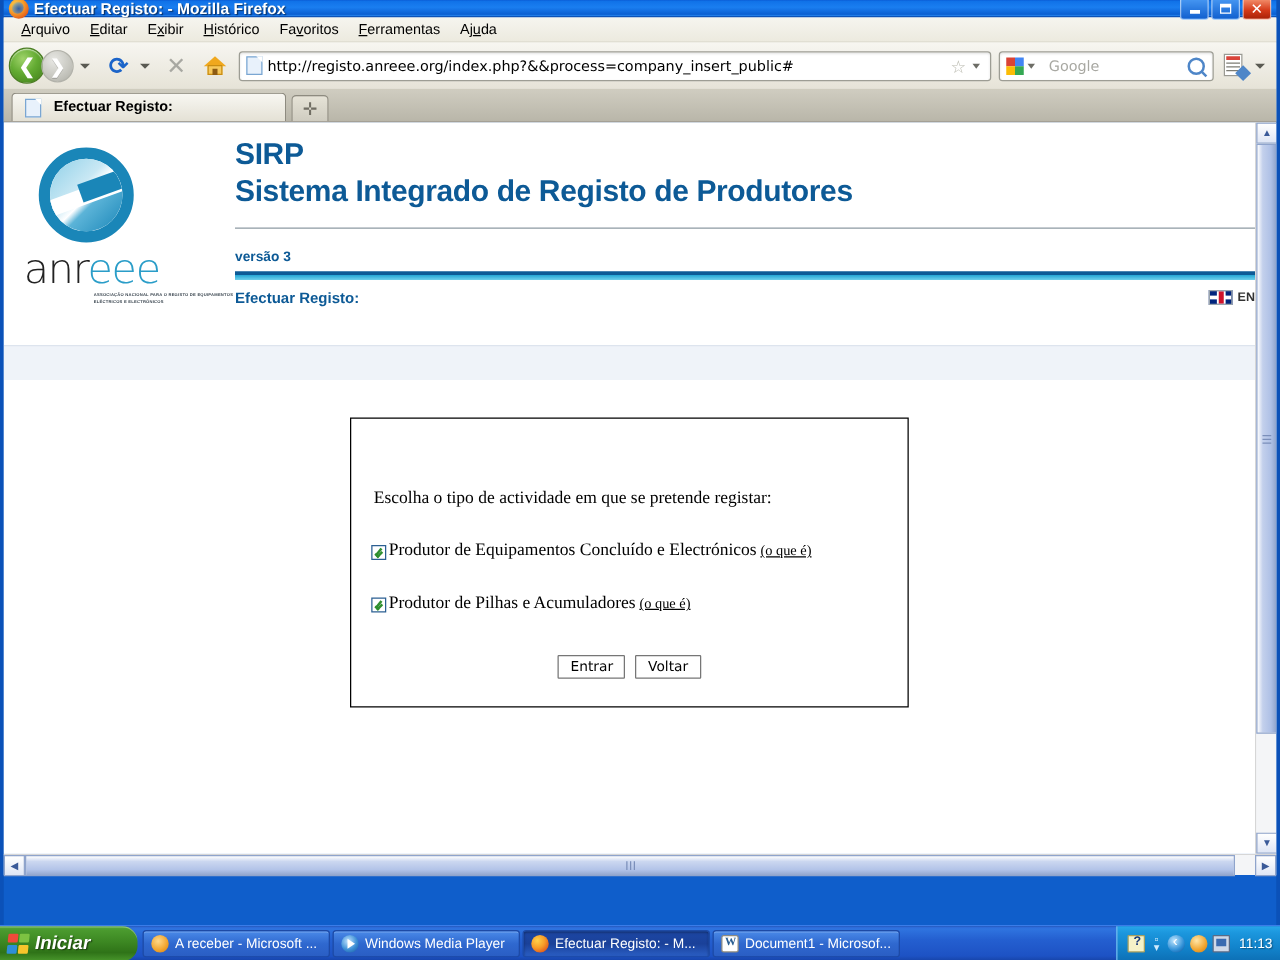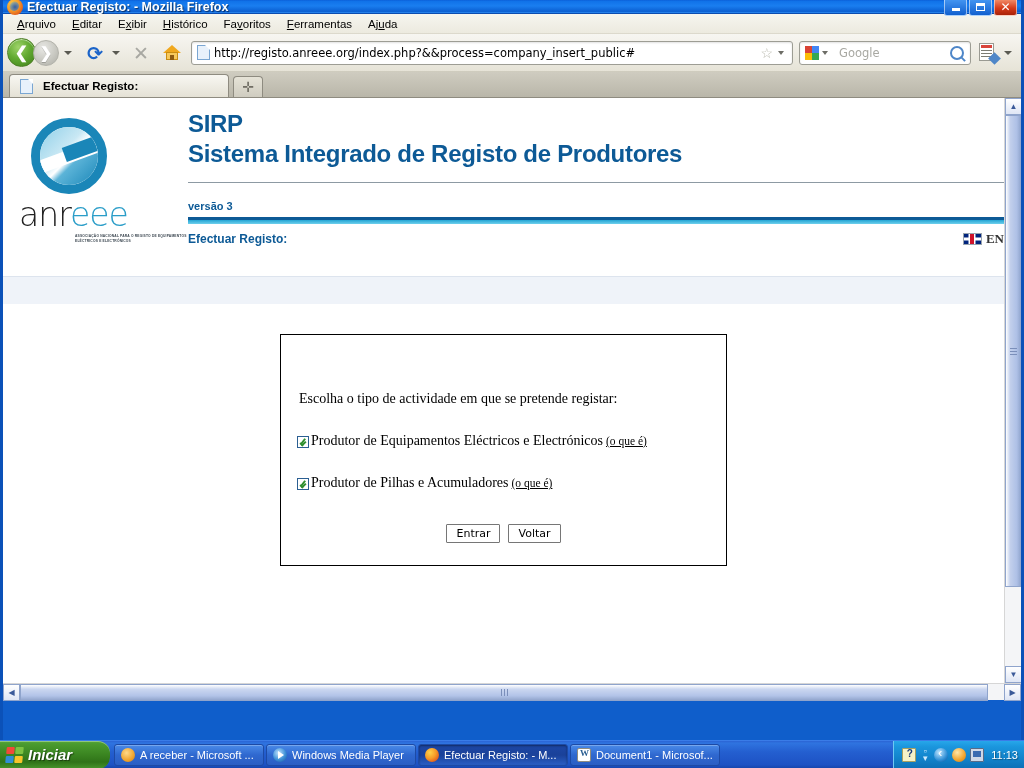--- a/index.html
+++ b/index.html
@@ -205,21 +205,21 @@
   .versao{ font-size:11px;font-weight:bold;color:#0d5a96; margin-top:17px;}
   .blue-bar{ height:7px; margin-top:5px;
      background:linear-gradient(to bottom,#0d5a96 0%,#0d5a96 45%,#2aa8d6 48%,#6fd0ec 100%); }
   .crumb{ font-size:12px;font-weight:bold;color:#0d5a96; margin-top:7px; display:flex; align-items:center;}
   .crumb-text{flex:1 1 auto;}
   .lang{ display:flex;align-items:center;gap:4px; flex:0 0 auto;}
   .flag{ width:19px;height:12px;position:relative;overflow:hidden;background:#00247d;border:1px solid #9aa4ad;}
   .flag::before{content:"";position:absolute;left:0;top:50%;width:100%;height:3px;background:#fff;transform:translateY(-50%);}
   .flag::after{content:"";position:absolute;top:0;left:50%;height:100%;width:4px;background:#cf142b;transform:translateX(-50%);
      box-shadow:0 0 0 1.5px #fff;}
-  .lang-code{font-size:13px;color:#333;font-family:Liberation Serif, serif;}
+  .lang-code{font-size:10px;color:#333;font-family:Liberation Sans, sans-serif;}
 
   .strip{ height:28px; background:#eff3f9; border-top:1px solid #dde4ee;}
 
   .content-area{ padding-top:30px; display:flex; justify-content:center; }
   .card{
     width:447px; min-height:232px; border:1px solid #000; background:#fff;
     padding:56px 0 0 0;
     font-family:"Liberation Serif", serif;
   }
   .card-prompt{ font-size:14px; color:#000; margin-left:18px; }
@@ -462,21 +462,21 @@
       </div>
 
       <div class="strip"></div>
 
       <div class="content-area">
         <div class="card">
           <div class="card-prompt">Escolha o tipo de actividade em que se pretende registar:</div>
 
           <div class="opt-row">
             <span class="cbx"></span>
-            <span class="opt-label"><span>Produtor de Equipamentos Eléctricos e Electrónicos</span><span class="oque">(o que é)</span></span>
+            <span class="opt-label"><span>Produtor de Equipamentos Concluído e Electrónicos</span><span class="oque">(o que é)</span></span>
           </div>
 
           <div class="opt-row">
             <span class="cbx"></span>
             <span class="opt-label"><span>Produtor de Pilhas e Acumuladores</span><span class="oque">(o que é)</span></span>
           </div>
 
           <div class="btn-row">
             <span class="gbtn">Entrar</span>
             <span class="gbtn">Voltar</span>

